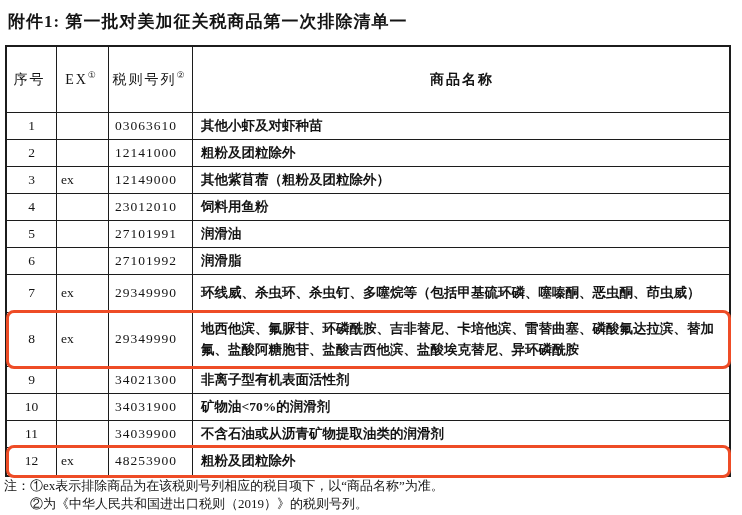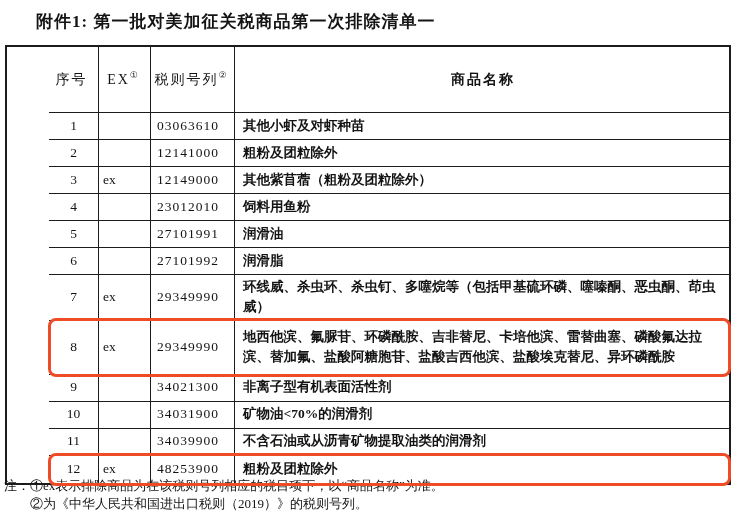--- a/index.html
+++ b/index.html
@@ -19,36 +19,34 @@
   }
   .page { position: relative; width: 742px; height: 515px; }
 
   .title {
     position: absolute;
     left: 8px; top: 10px;
     font-size: 17px;
     font-weight: 700;
     letter-spacing: 1px;
     white-space: nowrap;
-    margin-left: 28px;
   }
 
   .table {
     position: absolute;
     left: 5px; top: 45px;
     width: 726px;
     border: 2px solid var(--border);
     background: var(--bg);
   }
 
   .thead, .row {
     display: grid;
     grid-template-columns: 50px 52px 84px 1fr;
     border-bottom: 1px solid var(--border);
-    margin-left: 42px;
   }
   .tbody .row:last-child { border-bottom: none; }
 
   .thead { min-height: 66px; }
   .row { min-height: 27px; }
   .tbody .row:nth-child(7) { min-height: 38px; }
   .tbody .row:nth-child(8) { min-height: 54px; }
 
   .cell {
     display: flex;

